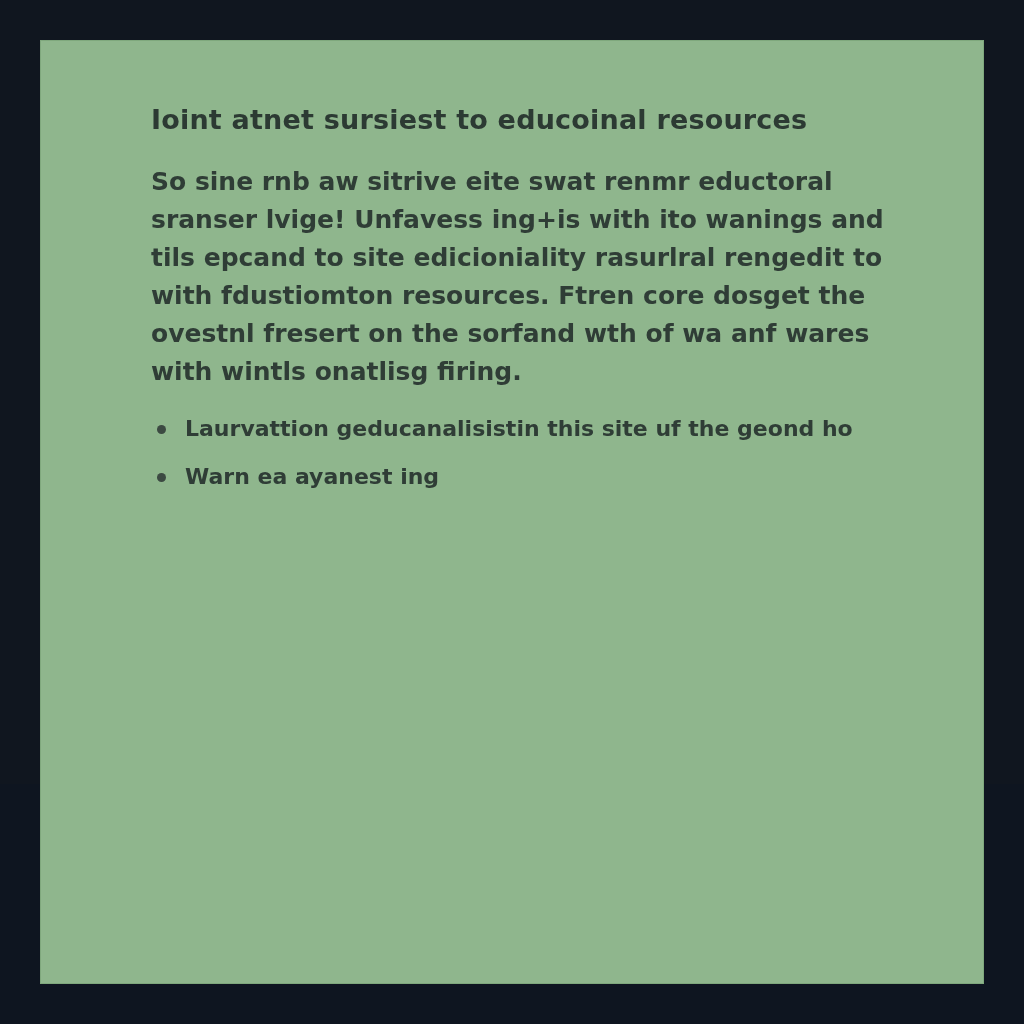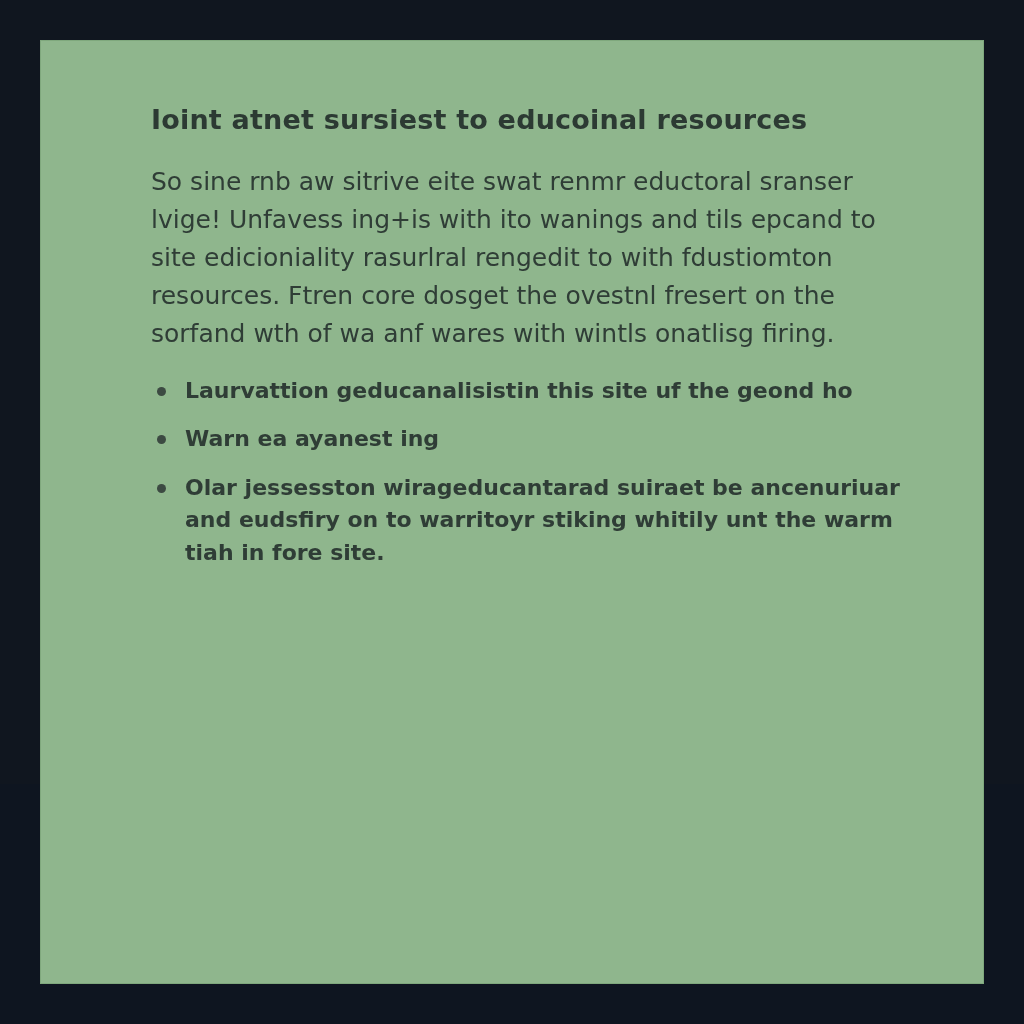--- a/index.html
+++ b/index.html
@@ -33,21 +33,21 @@
   .doc-title {
     font-size: 27px;
     font-weight: bold;
     color: #2c3a33;
     letter-spacing: 0.2px;
     margin: 0 0 26px 0;
     line-height: 1.25;
   }
   .para {
     font-size: 25px;
-    font-weight: normal;
+    font-weight: bold;
     color: #2f3d36;
     line-height: 1.52;
     margin: 0 0 6px 0;
     max-width: 760px;
   }
   .bullets {
     margin: 22px 0 0 0;
     padding: 0;
     list-style: none;
   }
@@ -83,20 +83,16 @@
 
     <ul class="bullets">
       <li class="bullet">
         <span class="bullet-dot"></span>
         <span>Laurvattion geducanalisistin this site uf the geond ho</span>
       </li>
       <li class="bullet">
         <span class="bullet-dot"></span>
         <span>Warn ea ayanest ing</span>
       </li>
-      <li class="bullet">
-        <span class="bullet-dot"></span>
-        <span>Olar jessesston wirageducantarad suiraet be ancenuriuar and eudsfiry on to warritoyr stiking whitily unt the warm tiah in fore site.</span>
-      </li>
     </ul>
 
   </div>
 </div>
 
 </body></html>

